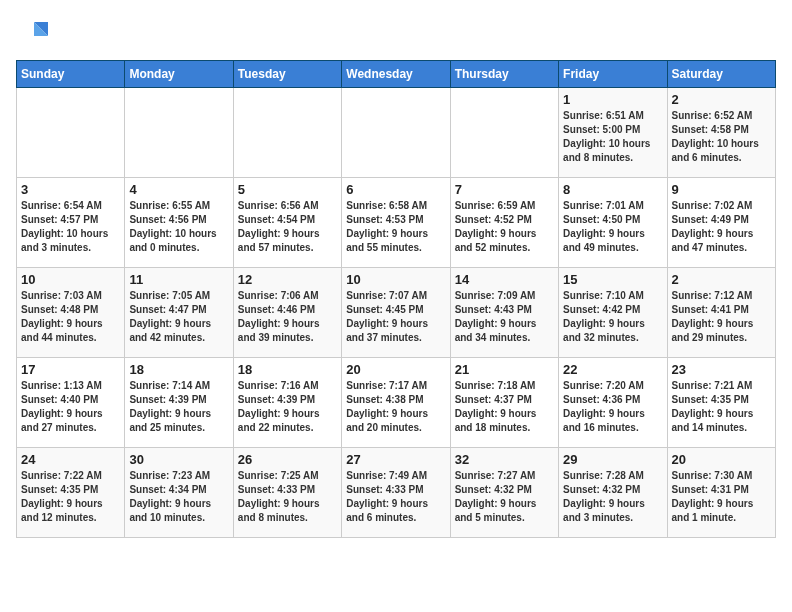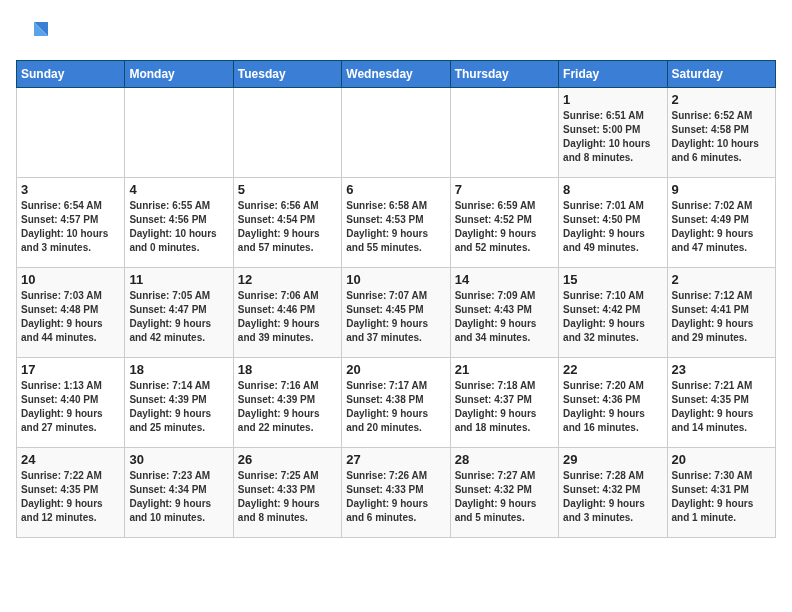--- a/index.html
+++ b/index.html
@@ -294,26 +294,26 @@
 Daylight: 9 hours and 10 minutes.</div>
         </td>
         <td>
           <span class="day-number">26</span>
           <div class="day-info">Sunrise: 7:25 AM
 Sunset: 4:33 PM
 Daylight: 9 hours and 8 minutes.</div>
         </td>
         <td>
           <span class="day-number">27</span>
-          <div class="day-info">Sunrise: 7:26 AM
+          <div class="day-info">Sunrise: 7:49 AM
 Sunset: 4:33 PM
 Daylight: 9 hours and 6 minutes.</div>
         </td>
         <td>
-          <span class="day-number">28</span>
+          <span class="day-number">32</span>
           <div class="day-info">Sunrise: 7:27 AM
 Sunset: 4:32 PM
 Daylight: 9 hours and 5 minutes.</div>
         </td>
         <td>
           <span class="day-number">29</span>
           <div class="day-info">Sunrise: 7:28 AM
 Sunset: 4:32 PM
 Daylight: 9 hours and 3 minutes.</div>
         </td>

